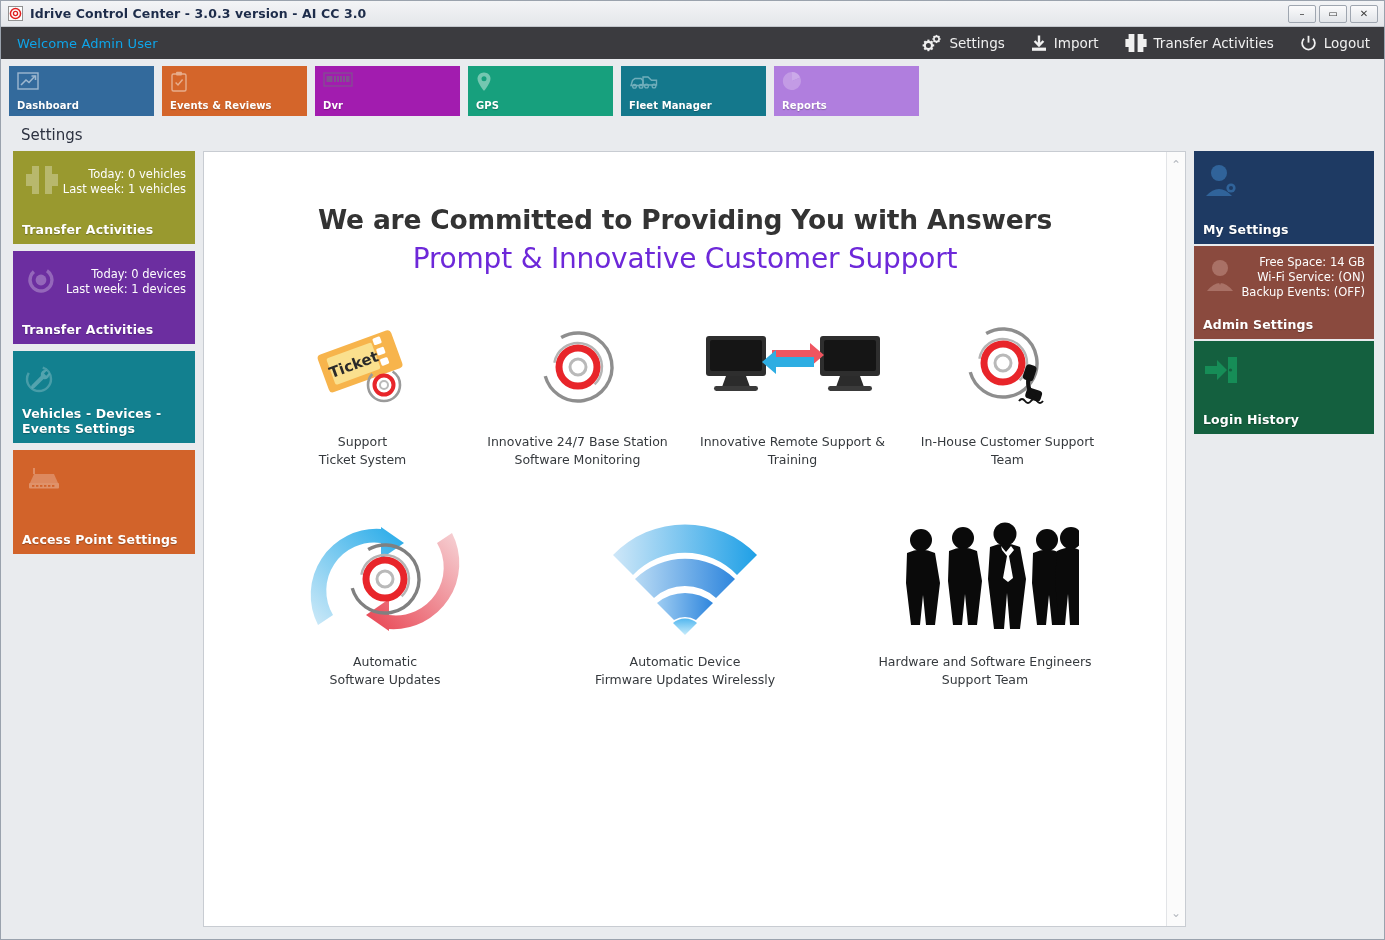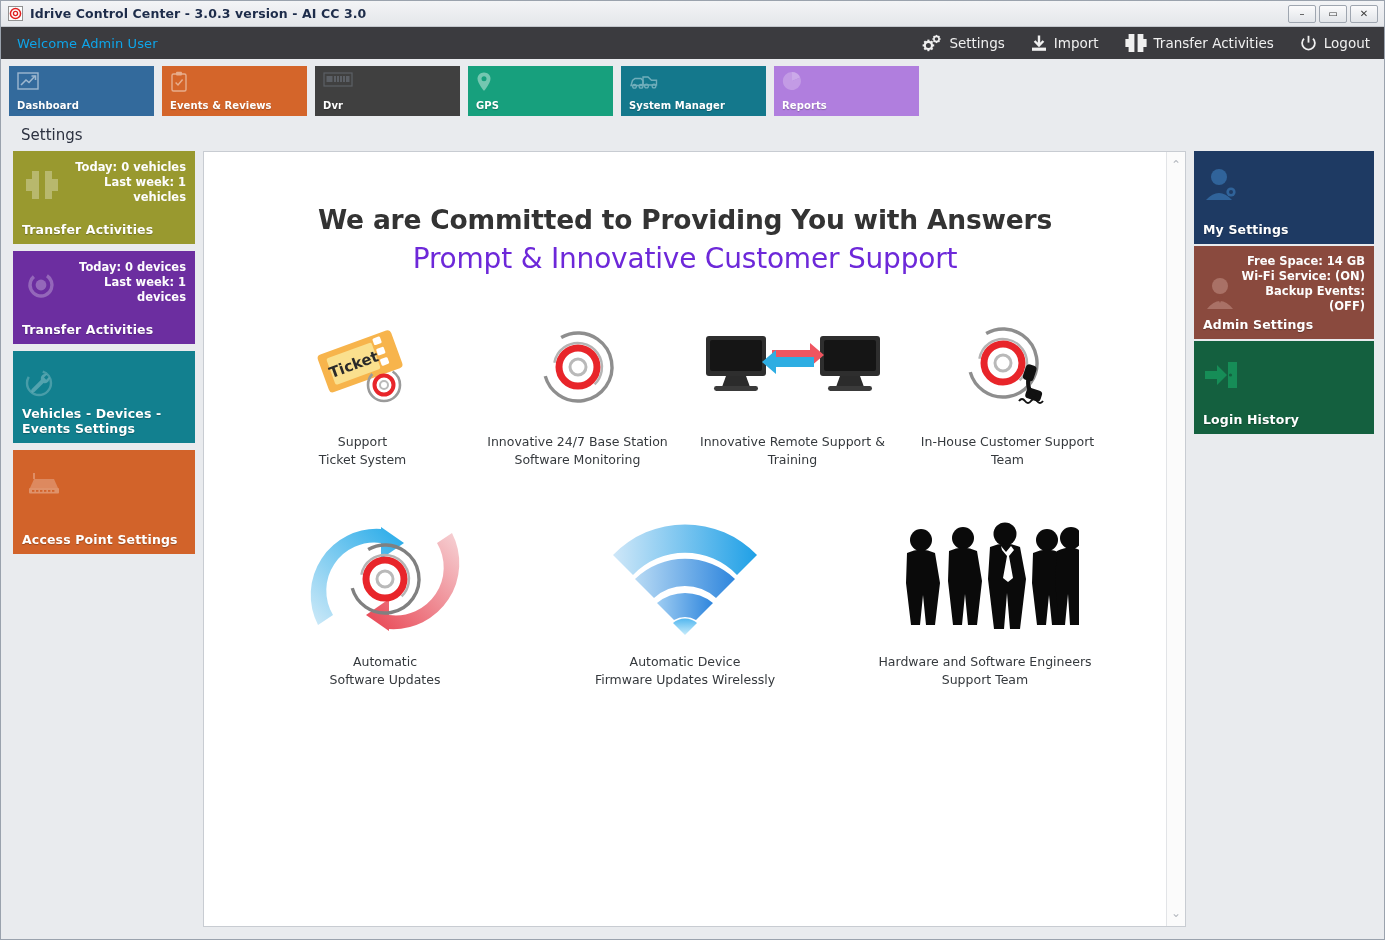--- a/index.html
+++ b/index.html
@@ -91,21 +91,21 @@
   .col-left  { width: 182px; flex: 0 0 182px; display: flex; flex-direction: column; gap: 7px; }
   .col-right { width: 180px; flex: 0 0 180px; display: flex; flex-direction: column; gap: 2px; }
   .col-mid   { flex: 1; min-width: 0; display: flex; }
 
   
   .tile {
     position: relative; color: #fff; cursor: pointer;
     padding: 8px 9px 7px 9px;
     display: flex; flex-direction: column;
   }
-  .tile-top { display: flex; align-items: flex-end; min-height: 46px; font-weight: bold; }
+  .tile-top { display: flex; align-items: center; min-height: 46px; }
   .tile-ico { flex: 0 0 auto; opacity: .55; }
   .tile-stats {
     margin-left: auto; text-align: right;
     font-size: 11.5px; line-height: 15px; color: #fdfdfd;
   }
   .tile-name {
     margin-top: auto; font-size: 12.5px; font-weight: bold;
     letter-spacing: .15px; text-shadow: 0 1px 1px rgba(0,0,0,.28);
     line-height: 15px;
   }
@@ -257,21 +257,21 @@
       <span class="tab-ico">
         <svg width="18" height="22" viewBox="0 0 18 22">
           <rect x="2" y="3" width="14" height="17" rx="1.5" fill="none" stroke="#f3d9c8" stroke-width="1.4"></rect>
           <rect x="6" y="0.8" width="6" height="3.6" rx="1" fill="#f3d9c8"></rect>
           <path d="M5.6 11.5 L8 14 L12.6 8.6" fill="none" stroke="#f3d9c8" stroke-width="1.5"></path>
         </svg>
       </span>
       <span class="tab-label">Events &amp; Reviews</span>
     </div>
 
-    <div class="tab" style="background:#404040">
+    <div class="tab" style="background:#a21caf">
       <span class="tab-ico">
         <svg width="30" height="18" viewBox="0 0 30 18">
           <rect x="1" y="2" width="28" height="13" fill="none" stroke="#6d737d" stroke-width="1.2"></rect>
           <rect x="3.5" y="5" width="6" height="6" fill="#6d737d"></rect>
           <g fill="#6d737d">
             <rect x="11" y="5" width="2" height="6"></rect>
               <rect x="14" y="5" width="2" height="6"></rect>
             <rect x="17" y="5" width="2" height="6"></rect>
               <rect x="20" y="5" width="2" height="6"></rect>
             <rect x="23" y="5" width="3.5" height="6"></rect>
@@ -295,21 +295,21 @@
       <span class="tab-ico">
         <svg width="30" height="20" viewBox="0 0 30 20">
           <path d="M14 6 L19 6 L22.5 9.2 L27.5 9.2 L27.5 14 L14 14 Z" fill="none" stroke="#a9cfd8" stroke-width="1.4"></path>
           <circle cx="17.5" cy="15" r="1.9" fill="none" stroke="#a9cfd8" stroke-width="1.3"></circle>
           <circle cx="25" cy="15" r="1.9" fill="none" stroke="#a9cfd8" stroke-width="1.3"></circle>
           <path d="M2 14.5 L3.5 9.5 L6 7.5 L12 7.5 L14 9.8 L14 14.5 Z" fill="none" stroke="#a9cfd8" stroke-width="1.4"></path>
           <circle cx="5.5" cy="15.2" r="1.9" fill="none" stroke="#a9cfd8" stroke-width="1.3"></circle>
           <circle cx="12" cy="15.2" r="1.9" fill="none" stroke="#a9cfd8" stroke-width="1.3"></circle>
         </svg>
       </span>
-      <span class="tab-label">System Manager</span>
+      <span class="tab-label">Fleet Manager</span>
     </div>
 
     <div class="tab" style="background:#b07ede">
       <span class="tab-ico">
         <svg width="20" height="20" viewBox="0 0 20 20">
           <path d="M10 10 L10 1 A9 9 0 0 1 18.2 6.5 Z" fill="#dcc4f0"></path>
           <path d="M10 10 L18.2 6.5 A9 9 0 1 1 10 1 Z" fill="#cfaeea"></path>
         </svg>
       </span>
       <span class="tab-label">Reports</span>

